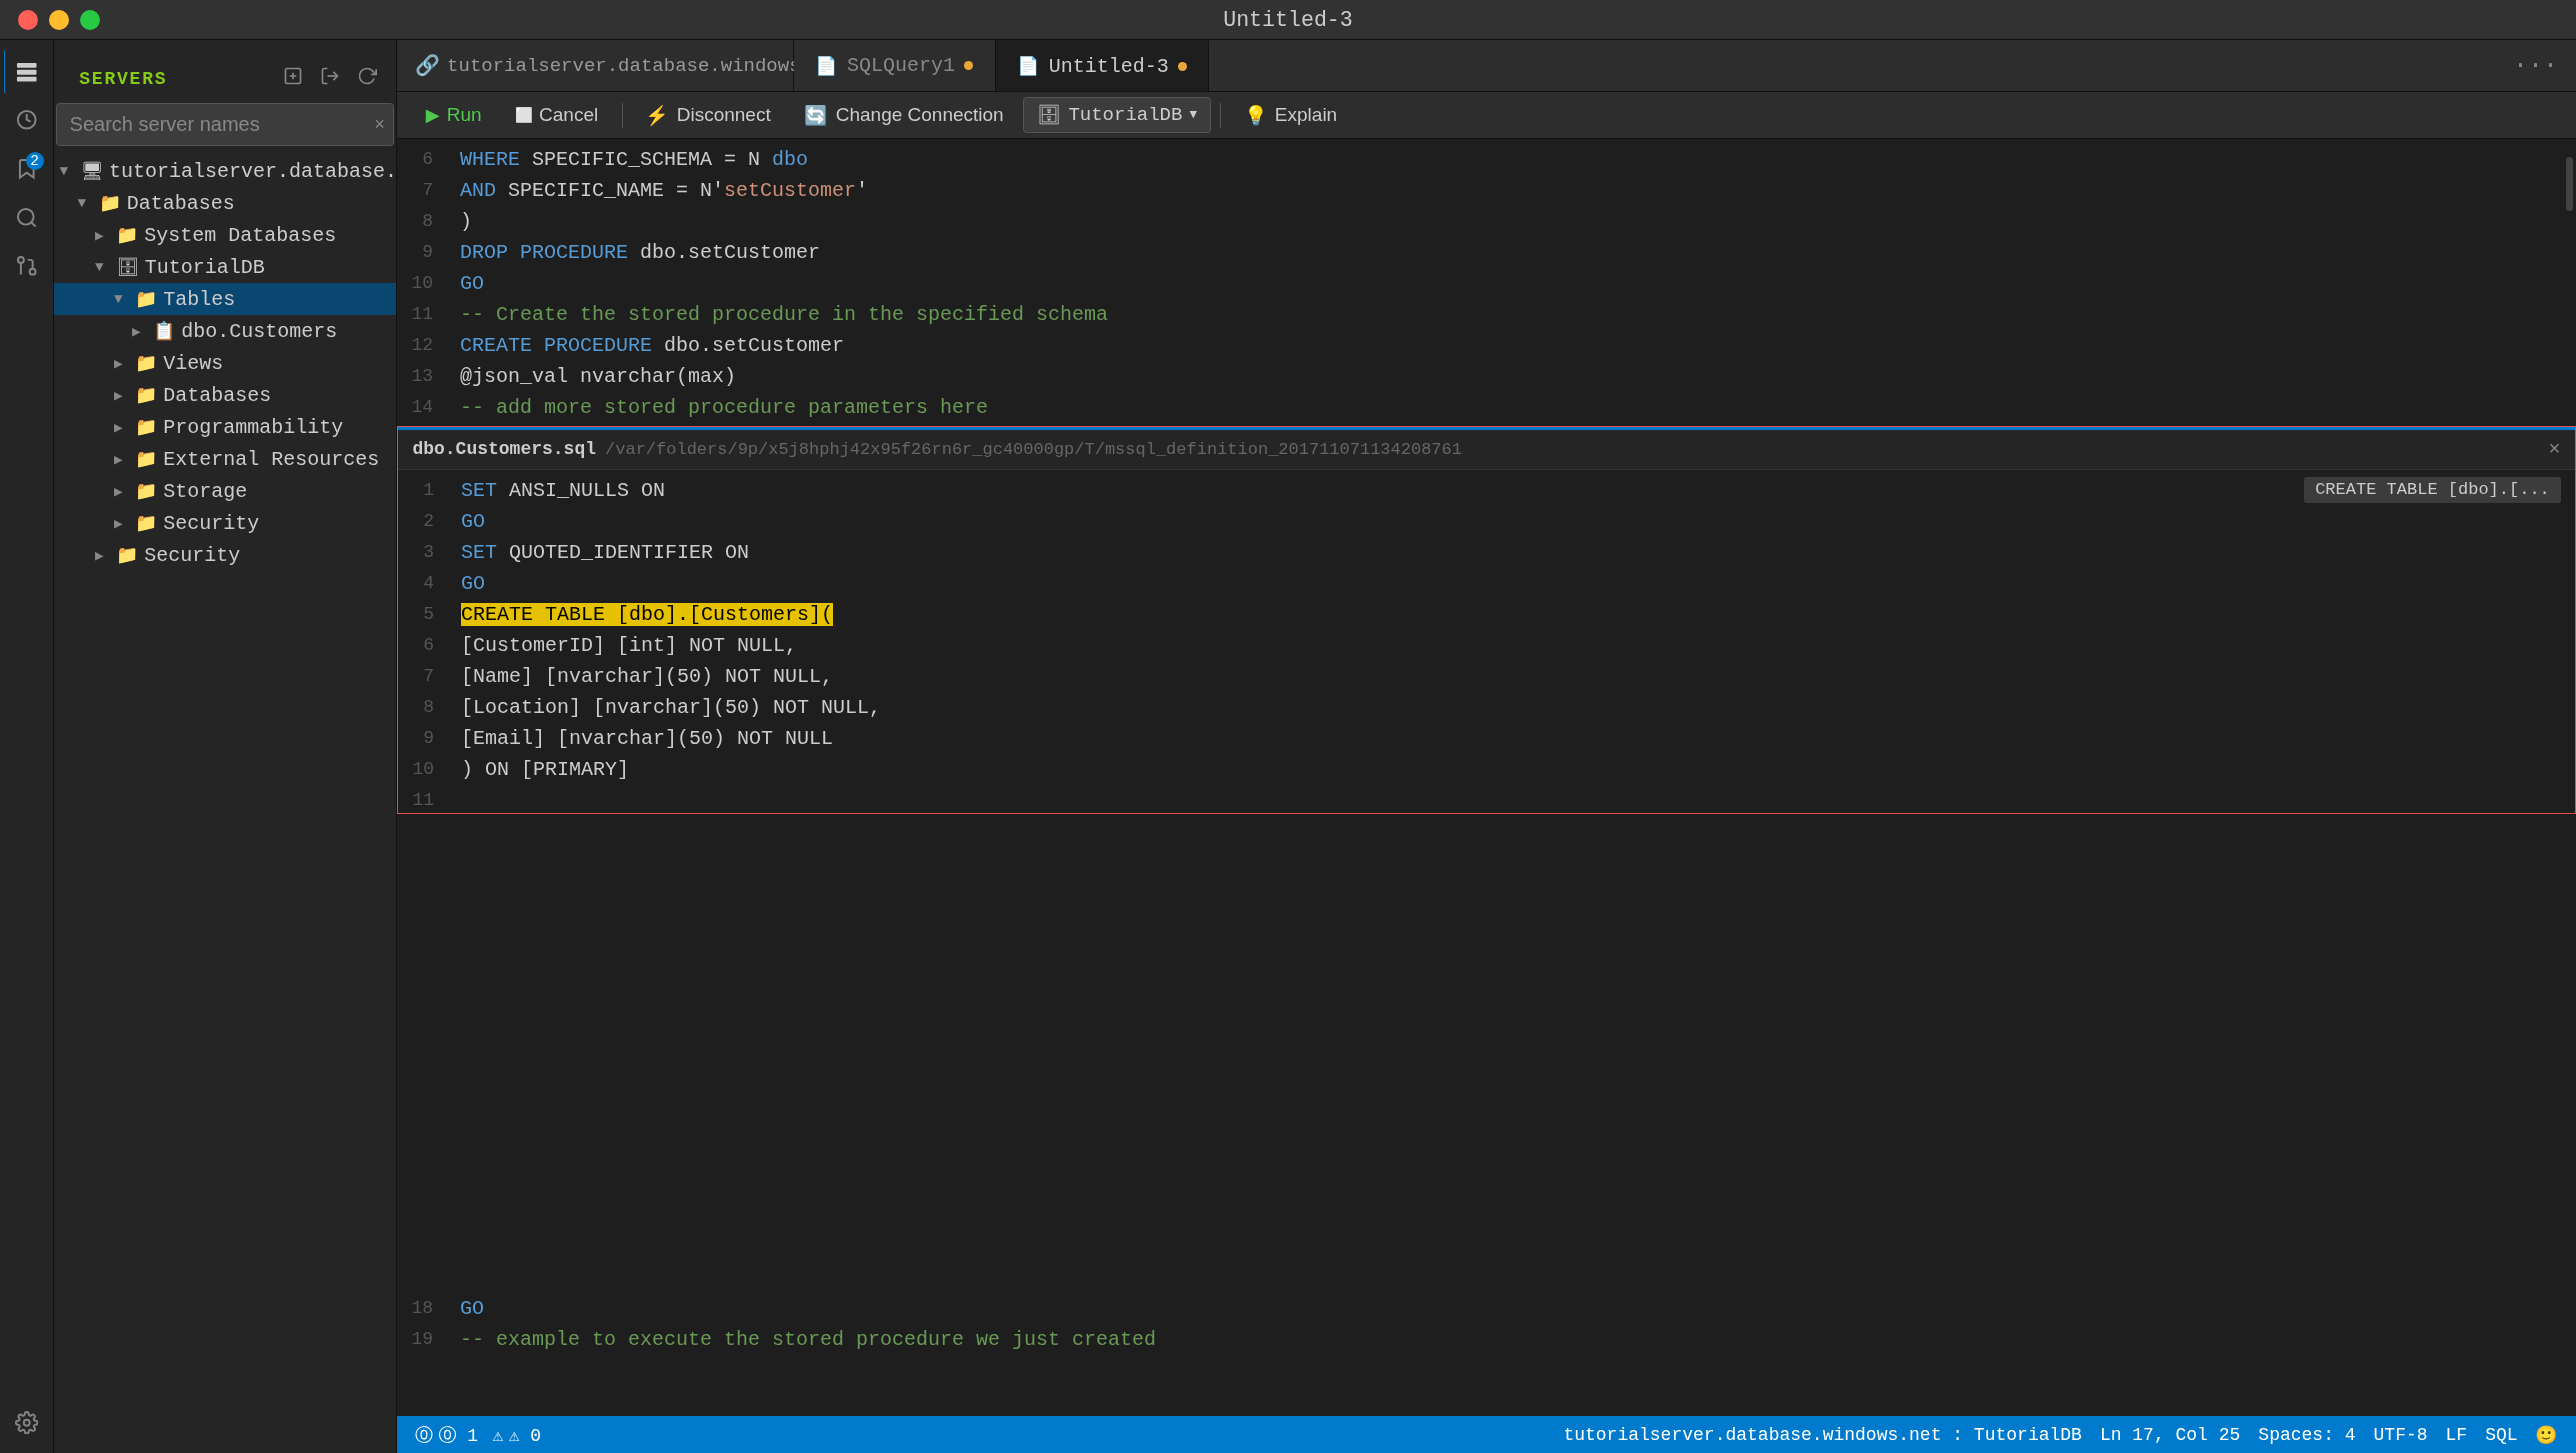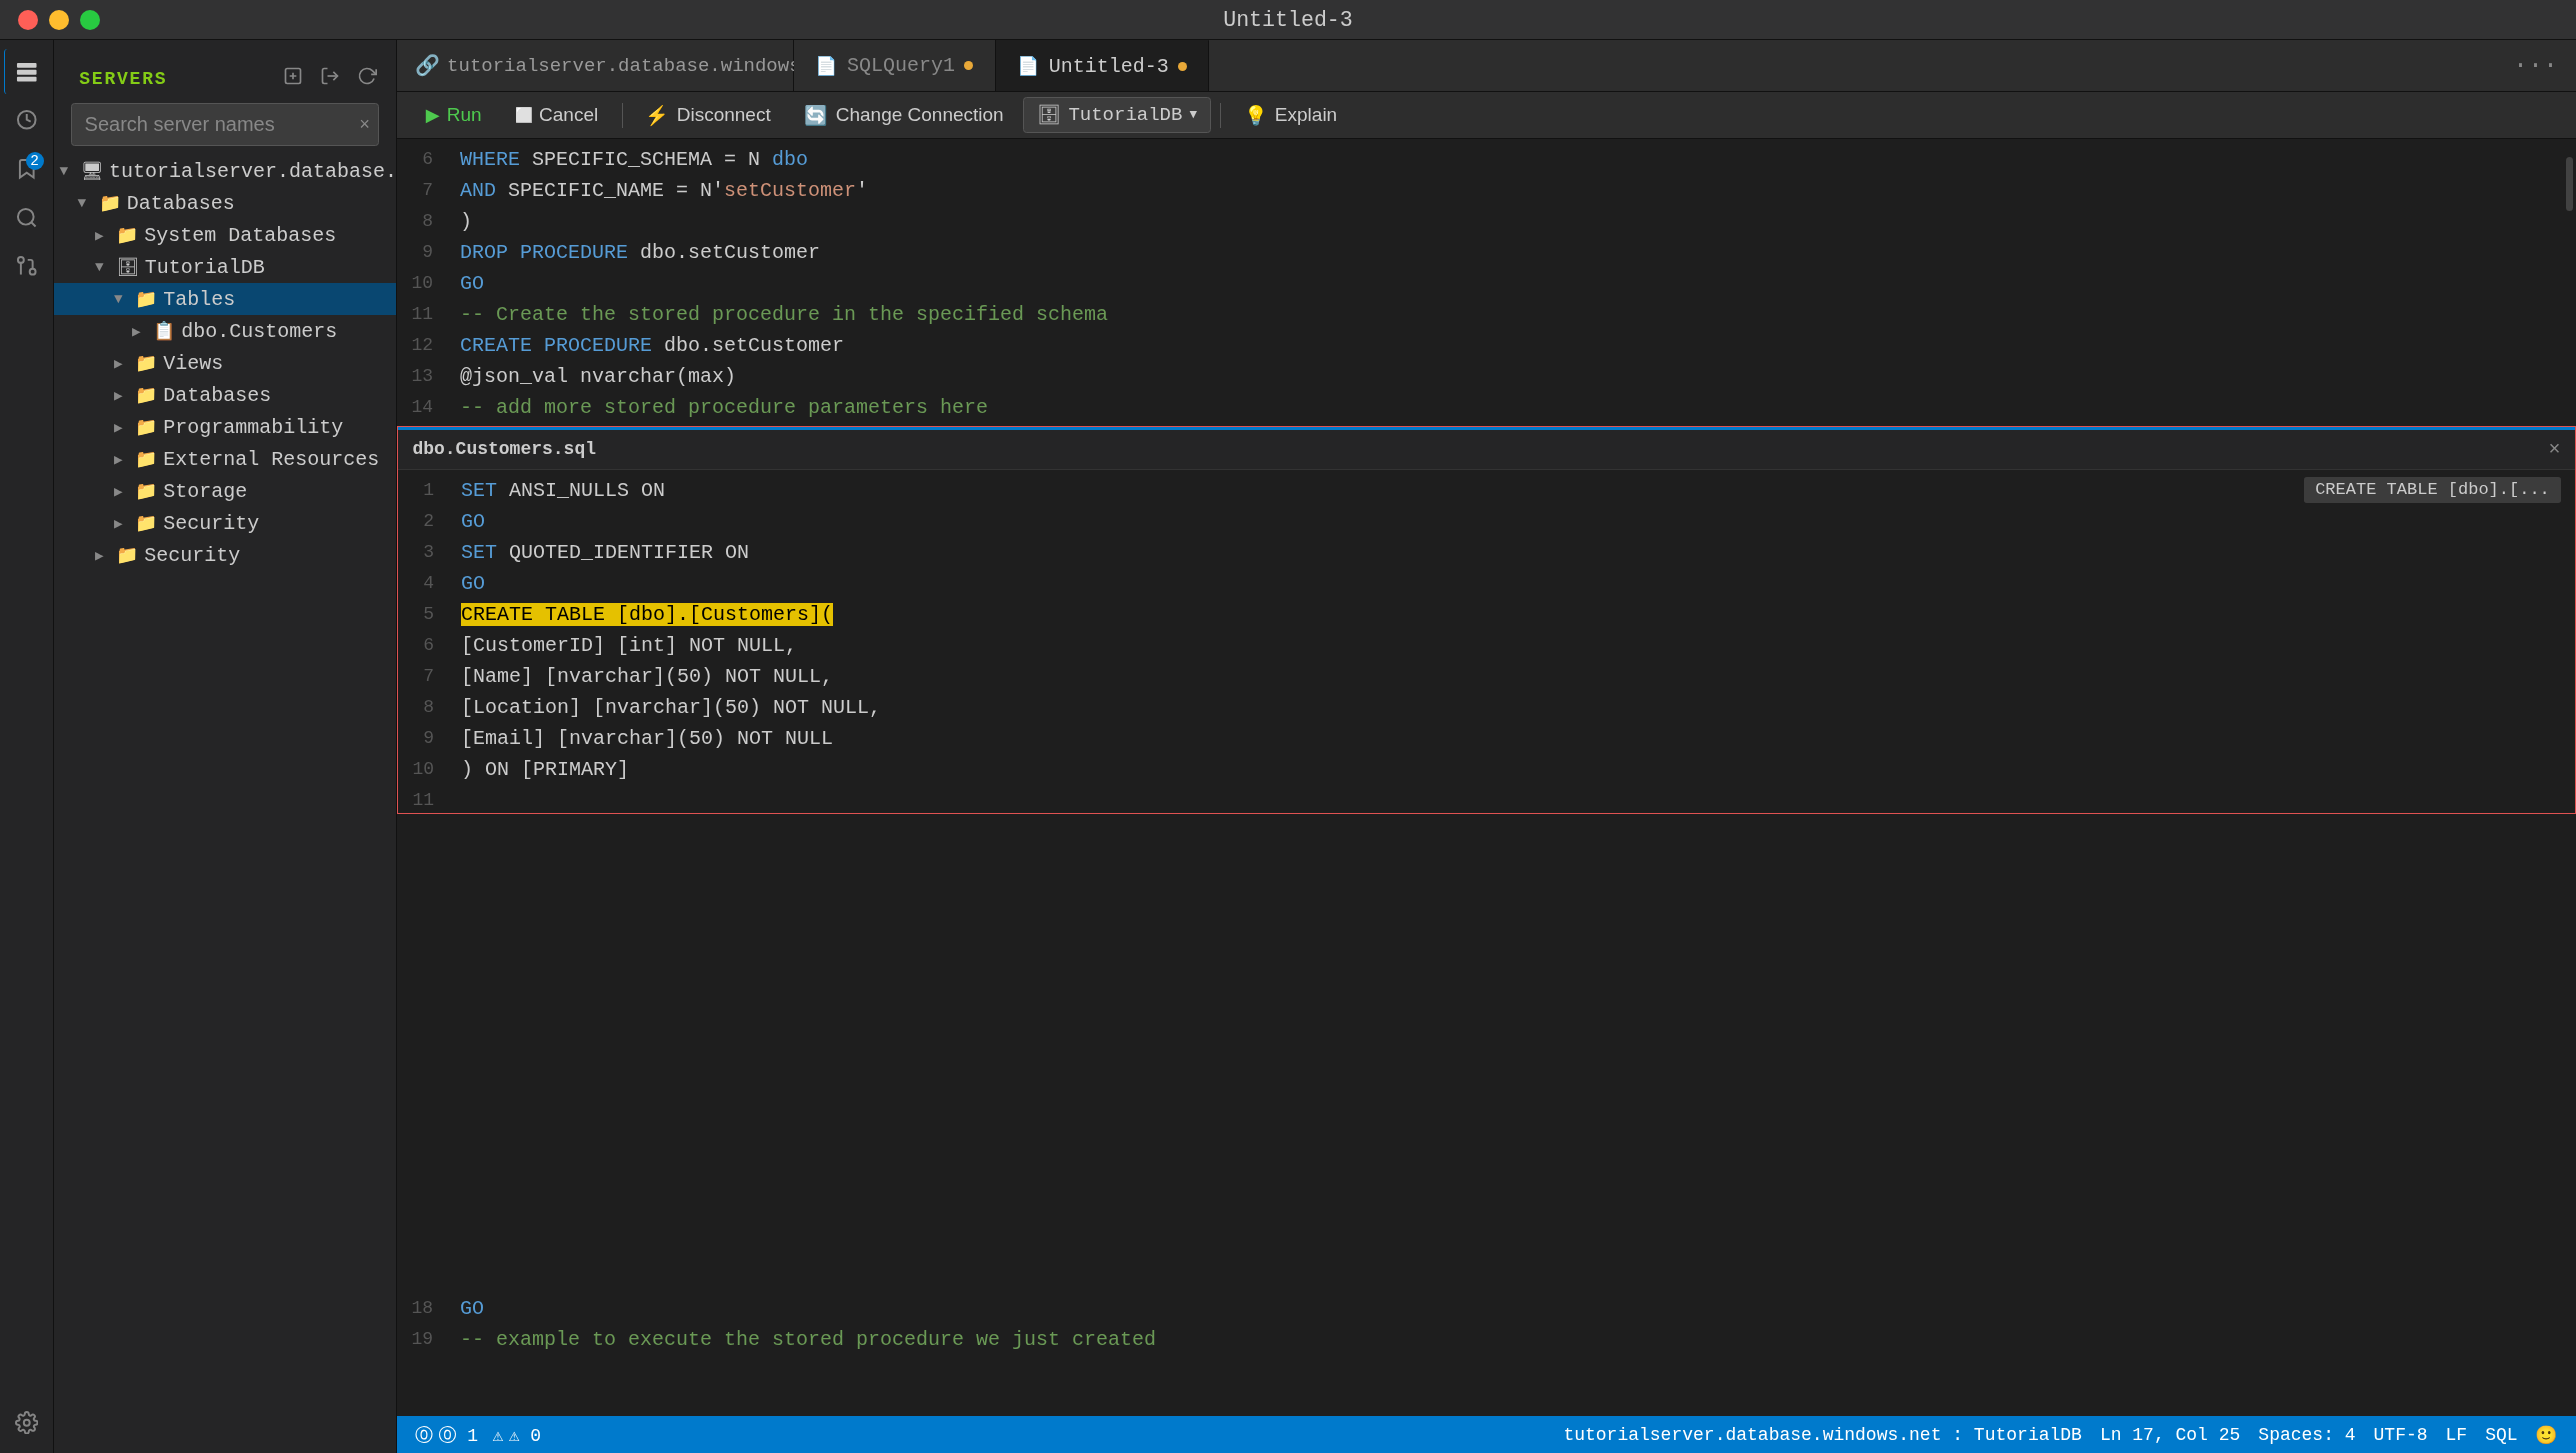--- a/index.html
+++ b/index.html
@@ -102,21 +102,21 @@
     }
     .sidebar-header {
       padding: 14.4px 12.6px 9px;
       font-size: 18px;
       font-weight: 600;
       color: #84cc16;
       letter-spacing: 1.8px;
       text-transform: uppercase;
     }
     .search-box {
-      margin: 0 17px 9px;
+      margin: 0 2px 9px;
       position: relative;
     }
     .search-box input {
       width: 100%;
       background: #3c3c3c;
       border: 0.9px solid #555;
       color: #cccccc;
       padding: 9px 36px 9px 12.6px;
       font-size: 20px;
       border-radius: 3.6px;
@@ -660,20 +660,21 @@
         <div style="position:absolute; right:0; top:0; bottom:0; width:12.6px; background:#1e1e1e;">
           <div style="width:7.2px; height:54px; background:#424242; border-radius:3.6px; margin:0 auto; margin-top:18px;"></div>
         </div>
       </div>
 
       <div class="peek-panel" id="peek-panel">
 
         <div style="height:2.7px; background:#007acc; width:100%;"></div>
         <div class="peek-header">
           <span class="peek-filename">dbo.Customers.sql</span>
+          <span class="peek-path">/var/folders/9p/x5j8hphj42x95f26rn6r_gc40000gp/T/mssql_definition_201711071134208761</span>
           <span class="peek-close">×</span>
         </div>
         <div class="peek-content">
           <div style="position:relative; flex:1; overflow:hidden;">
             <div class="peek-hint">CREATE TABLE [dbo].[...</div>
             <div class="code-lines" id="peek-lines">
                 <div class="code-line">
                   <span class="line-num">1</span>
                   <span class="line-content"><span class="kw">SET</span><span class="plain"> ANSI_NULLS ON</span></span>
                 </div>

